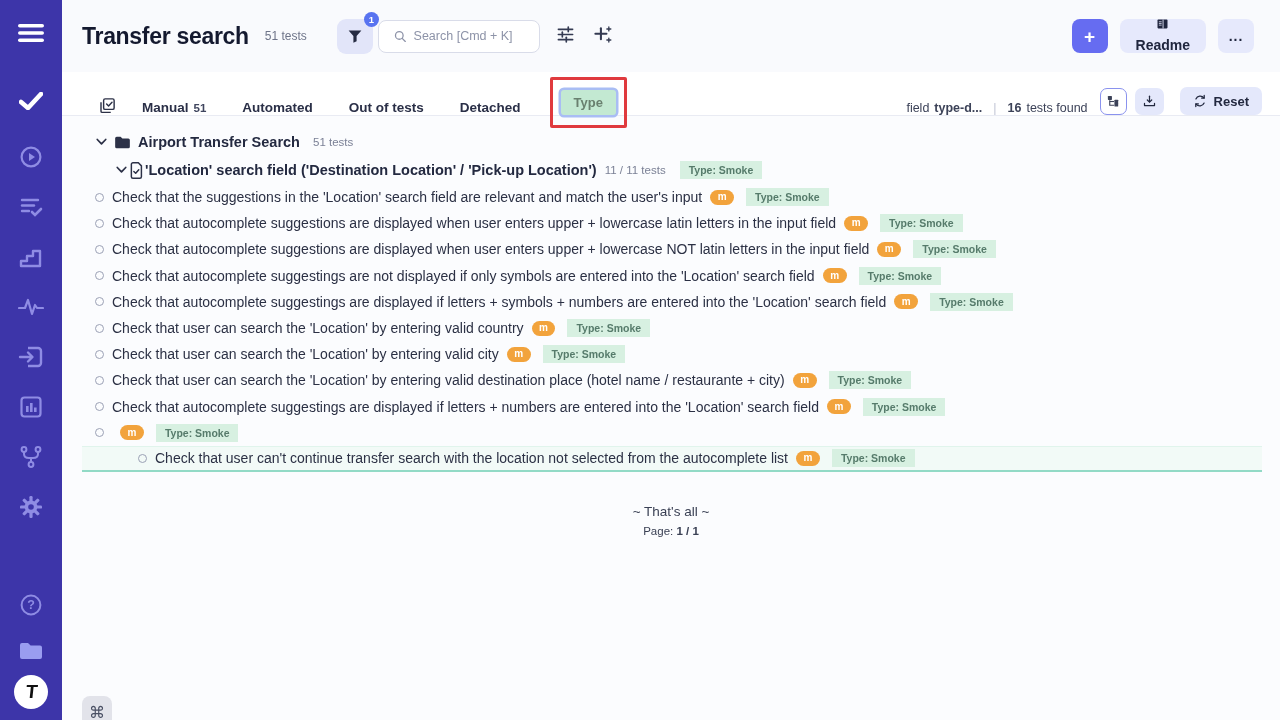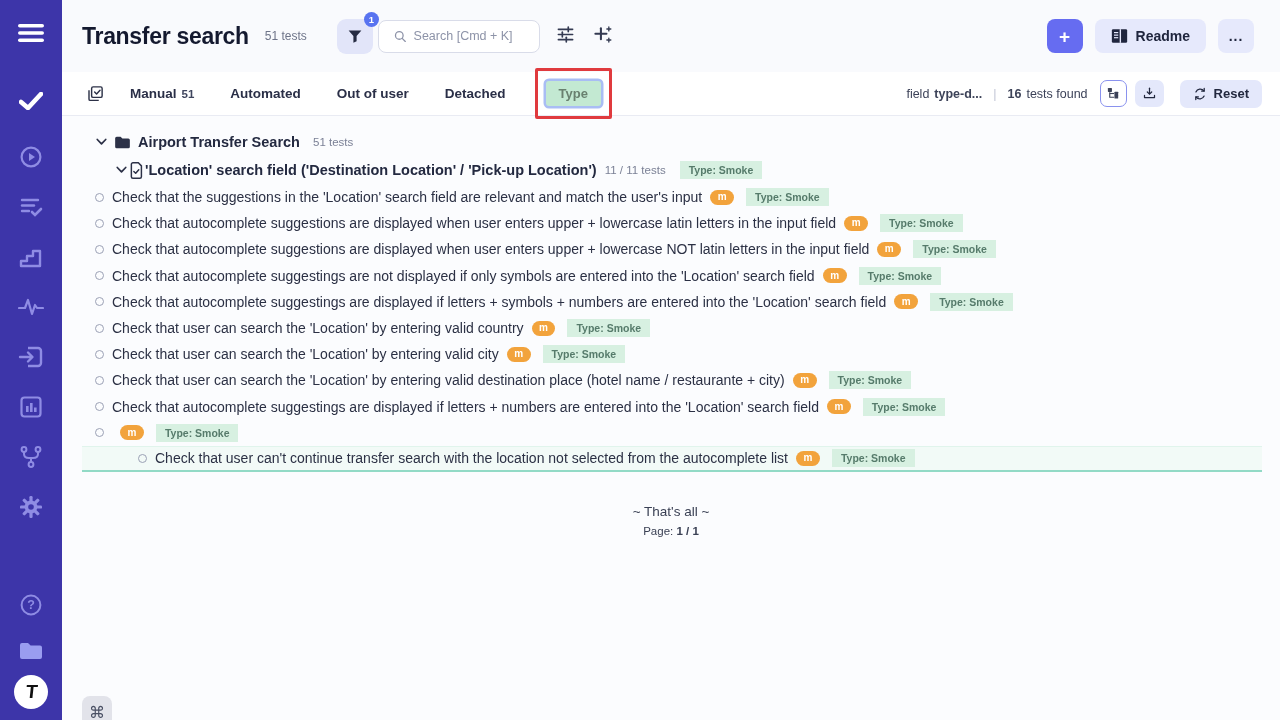--- a/index.html
+++ b/index.html
@@ -36,27 +36,27 @@
     border:1px solid #d9dce9; border-radius:8px; display:flex; align-items:center; padding:0 15px; gap:7px; }
   .search-box input { border:none; outline:none; width:100%; font-size:12.5px; color:#333;
     font-family:"Liberation Sans", sans-serif; background:transparent; }
   .search-box input::placeholder { color:#8d93a8; }
   .icon-btn { margin-left:14px; background:transparent; border:none; cursor:pointer; padding:2px; }
   .top-right { margin-left:auto; display:flex; gap:12px; margin-right:26px; align-items:center; }
   .add-btn { width:36px; height:34px; background:#666cf1; border:none; border-radius:8px;
     color:#fff; font-size:19px; font-weight:600; cursor:pointer; line-height:1; }
   .readme-btn { height:34px; padding:0 16px; background:#e6e9fc; border:none; border-radius:8px;
     font-size:14px; font-weight:700; color:#20263e; display:flex; align-items:center; gap:8px; cursor:pointer;
-    font-family:"Liberation Sans", sans-serif; }
+    font-family:"Liberation Sans", sans-serif;flex-direction:column; }
   .more-btn { width:36px; height:34px; background:#e6e9fc; border:none; border-radius:8px;
     color:#20263e; font-weight:700; font-size:14px; letter-spacing:1px; cursor:pointer; }
 
   
-  .tabrow { height:44px; display:flex; align-items:center; background:#ffffff;
-    border-bottom:1px solid #e9ebf3; padding-left:24px; }
+  .tabrow { height:44px; display:flex; align-items:flex-end; background:#ffffff;
+    border-bottom:1px solid #e9ebf3; padding-left:36px; }
   .select-icon { margin-right:26px; cursor:pointer; display:flex; }
   .tab { font-size:13.5px; font-weight:700; color:#2a2f47; margin-right:36px; cursor:pointer;
     display:flex; align-items:baseline; gap:5px; background:none; border:none;
     font-family:"Liberation Sans", sans-serif; }
   .tab .count { font-size:11.5px; font-weight:700; color:#3f455e; }
   .type-chip-wrap { position:relative; margin-left:4px; display:flex; align-items:center; }
   .red-box { position:absolute; left:-11px; right:-11px; top:-13px; bottom:-13px;
     border:3px solid #e03a3e; border-radius:2px; pointer-events:none; }
   .type-chip { padding:5px 13px; border-radius:3px; background:#c3e9d2;
     box-shadow:0 0 0 2.5px #a9bdf4; color:#69806f; font-weight:700; font-size:13px; cursor:pointer;
@@ -278,21 +278,21 @@
     </span>
 
     <button class="tab">
       <span>Manual</span>
       <span class="count">51</span>
     </button>
     <button class="tab">
       <span>Automated</span>
     </button>
     <button class="tab">
-      <span>Out of user</span>
+      <span>Out of tests</span>
     </button>
     <button class="tab">
       <span>Detached</span>
     </button>
 
     <span class="type-chip-wrap">
       <span class="red-box"></span>
       <button class="type-chip">Type</button>
     </span>
 

